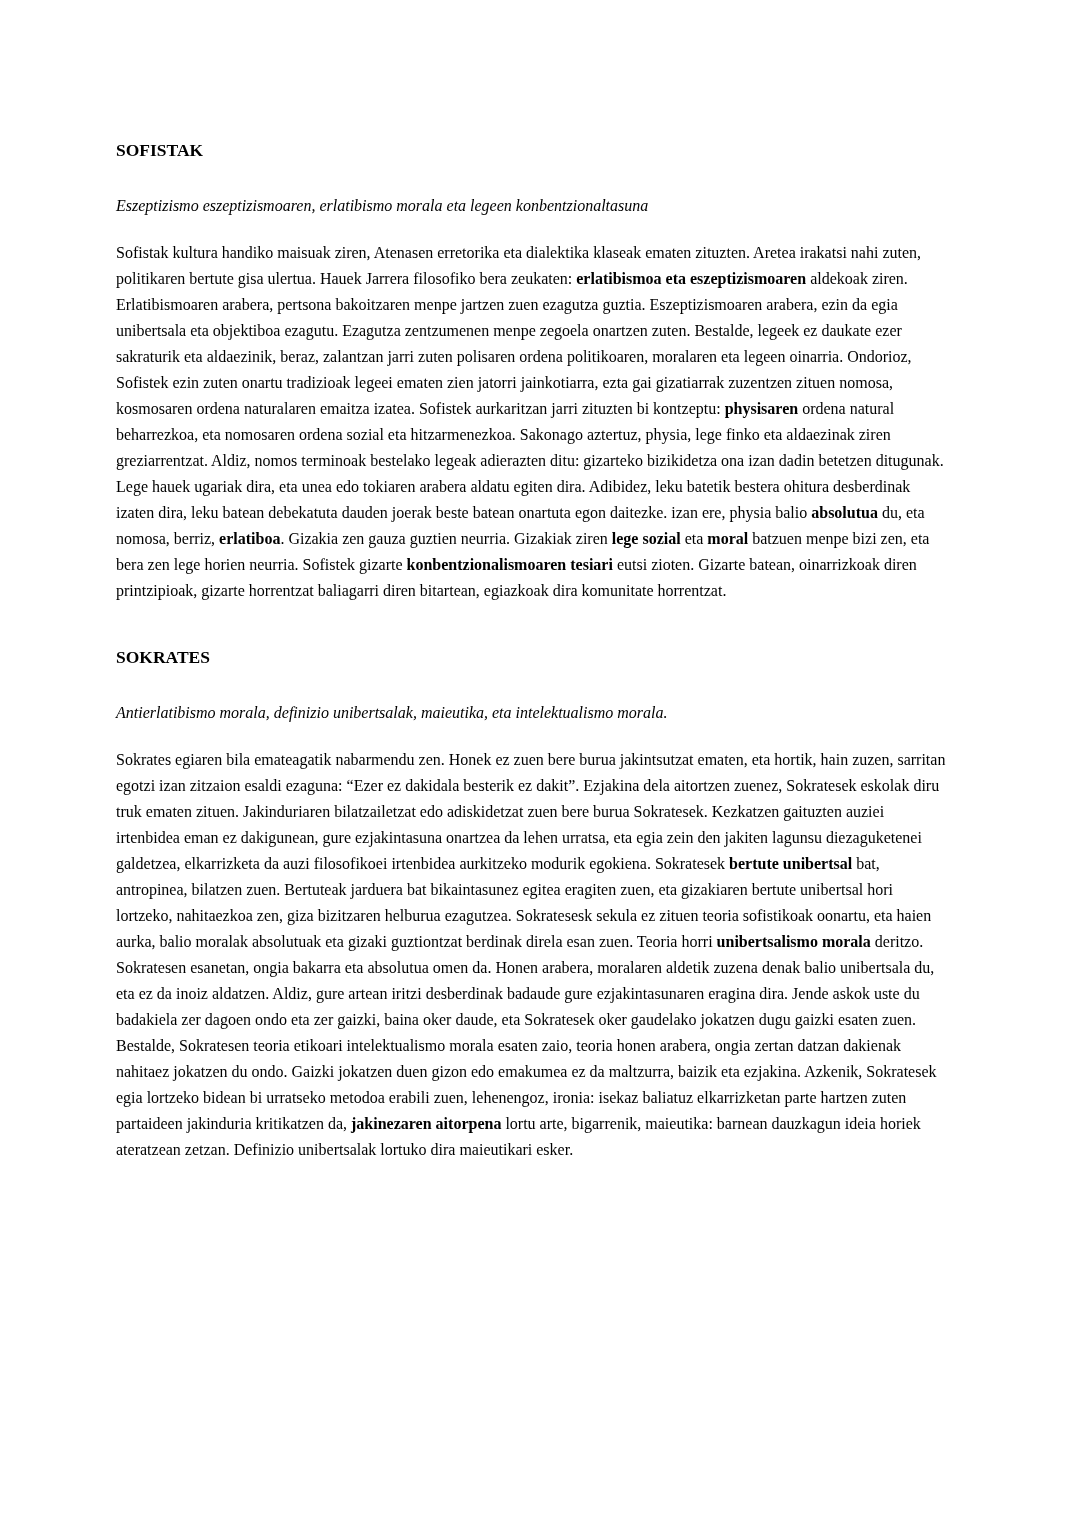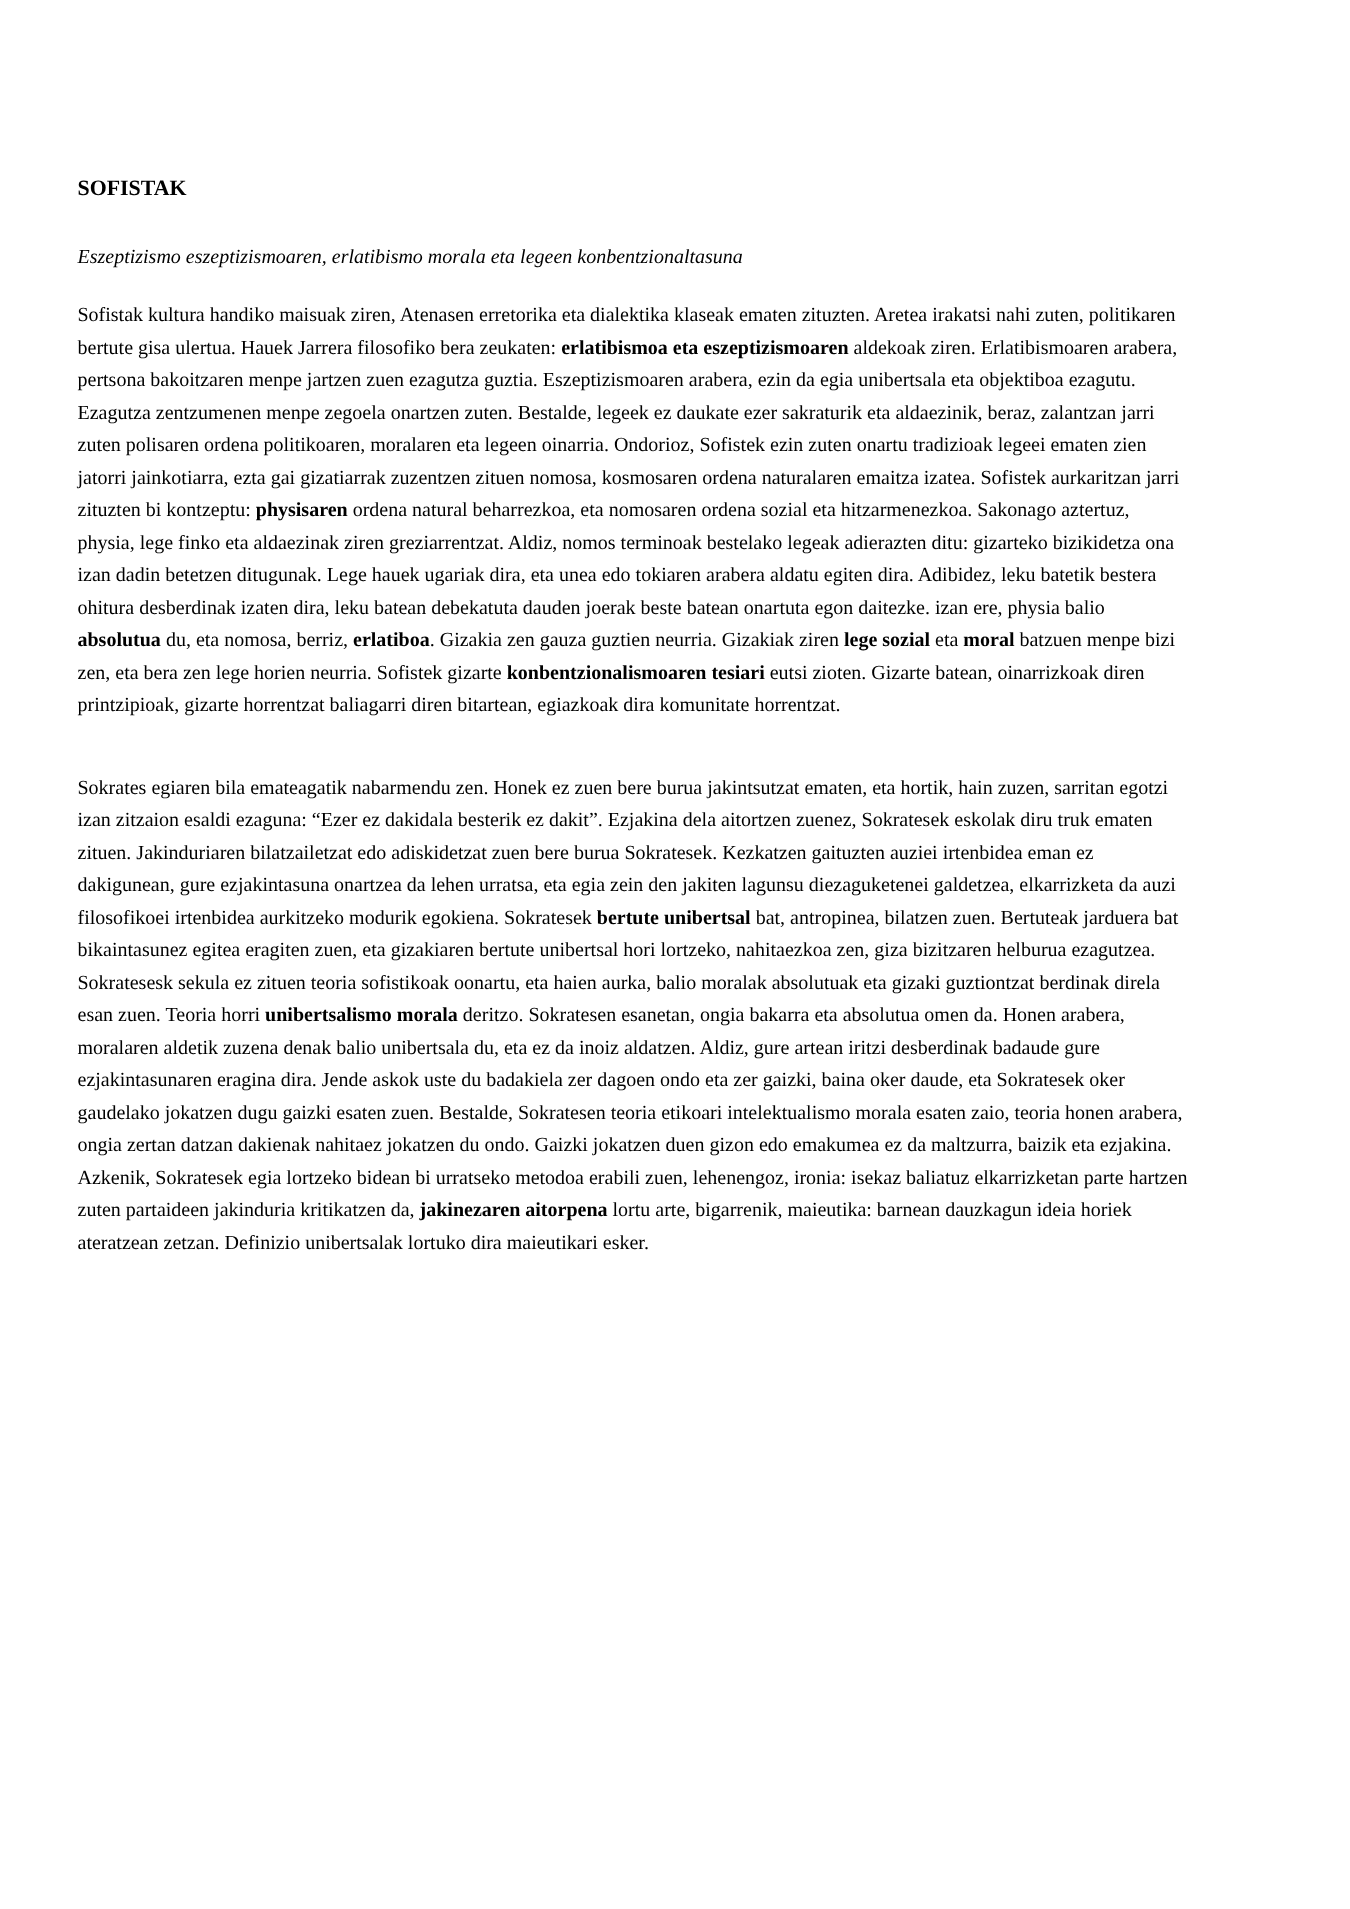--- a/index.html
+++ b/index.html
@@ -5,21 +5,21 @@
   html, body {
     margin: 0;
     padding: 0;
     background: #ffffff;
   }
   .page {
     width: 1080px;
     height: 1527px;
     box-sizing: border-box;
     background: #ffffff;
-    padding: 137px 129px 60px 62px;
+    padding: 137px 129px 60px 116px;
     font-family: "Liberation Serif", "DejaVu Serif", serif;
     font-size: 16px;
     line-height: 26px;
     color: #000000;
     overflow: hidden;
   }
   .section-heading {
     font-family: "Liberation Serif", "DejaVu Serif", serif;
     font-size: 17.5px;
     font-weight: bold;
@@ -46,16 +46,18 @@
 
 <div class="page">
 
   <section>
     <h1 class="section-heading">SOFISTAK</h1>
     <p class="section-subtitle">Eszeptizismo eszeptizismoaren, erlatibismo morala eta legeen konbentzionaltasuna</p>
     <p class="section-paragraph"><span>Sofistak kultura handiko maisuak ziren, Atenasen erretorika eta dialektika klaseak ematen zituzten. Aretea irakatsi nahi zuten, politikaren bertute gisa ulertua. Hauek Jarrera filosofiko bera zeukaten: </span><b>erlatibismoa eta eszeptizismoaren</b><span> aldekoak ziren. Erlatibismoaren arabera, pertsona bakoitzaren menpe jartzen zuen ezagutza guztia. Eszeptizismoaren arabera, ezin da egia unibertsala eta objektiboa ezagutu. Ezagutza zentzumenen menpe zegoela onartzen zuten. Bestalde, legeek ez daukate ezer sakraturik eta aldaezinik, beraz, zalantzan jarri zuten polisaren ordena politikoaren, moralaren eta legeen oinarria. Ondorioz, Sofistek ezin zuten onartu tradizioak legeei ematen zien jatorri jainkotiarra, ezta gai gizatiarrak zuzentzen zituen nomosa, kosmosaren ordena naturalaren emaitza izatea. Sofistek aurkaritzan jarri zituzten bi kontzeptu: </span><b>physisaren</b><span> ordena natural beharrezkoa, eta nomosaren ordena sozial eta hitzarmenezkoa. Sakonago aztertuz, physia, lege finko eta aldaezinak ziren greziarrentzat. Aldiz, nomos terminoak bestelako legeak adierazten ditu: gizarteko bizikidetza ona izan dadin betetzen ditugunak. Lege hauek ugariak dira, eta unea edo tokiaren arabera aldatu egiten dira. Adibidez, leku batetik bestera ohitura desberdinak izaten dira, leku batean debekatuta dauden joerak beste batean onartuta egon daitezke. izan ere, physia balio </span><b>absolutua</b><span> du, eta nomosa, berriz, </span><b>erlatiboa</b><span>. Gizakia zen gauza guztien neurria. Gizakiak ziren </span><b>lege sozial</b><span> eta </span><b>moral</b><span> batzuen menpe bizi zen, eta bera zen lege horien neurria. Sofistek gizarte </span><b>konbentzionalismoaren tesiari</b><span> eutsi zioten. Gizarte batean, oinarrizkoak diren printzipioak, gizarte horrentzat baliagarri diren bitartean, egiazkoak dira komunitate horrentzat.</span></p>
   </section>
 
   <section>
+    <h1 class="section-heading second">SOKRATES</h1>
+    <p class="section-subtitle">Antierlatibismo morala, definizio unibertsalak, maieutika, eta intelektualismo morala.</p>
     <p class="section-paragraph"><span>Sokrates egiaren bila emateagatik nabarmendu zen. Honek ez zuen bere burua jakintsutzat ematen, eta hortik, hain zuzen, sarritan egotzi izan zitzaion esaldi ezaguna: “Ezer ez dakidala besterik ez dakit”. Ezjakina dela aitortzen zuenez, Sokratesek eskolak diru truk ematen zituen. Jakinduriaren bilatzailetzat edo adiskidetzat zuen bere burua Sokratesek. Kezkatzen gaituzten auziei irtenbidea eman ez dakigunean, gure ezjakintasuna onartzea da lehen urratsa, eta egia zein den jakiten lagunsu diezaguketenei galdetzea, elkarrizketa da auzi filosofikoei irtenbidea aurkitzeko modurik egokiena. Sokratesek </span><b>bertute unibertsal</b><span> bat, antropinea, bilatzen zuen. Bertuteak jarduera bat bikaintasunez egitea eragiten zuen, eta gizakiaren bertute unibertsal hori lortzeko, nahitaezkoa zen, giza bizitzaren helburua ezagutzea. Sokratesesk sekula ez zituen teoria sofistikoak oonartu, eta haien aurka, balio moralak absolutuak eta gizaki guztiontzat berdinak direla esan zuen. Teoria horri </span><b>unibertsalismo morala</b><span> deritzo. Sokratesen esanetan, ongia bakarra eta absolutua omen da. Honen arabera, moralaren aldetik zuzena denak balio unibertsala du, eta ez da inoiz aldatzen. Aldiz, gure artean iritzi desberdinak badaude gure ezjakintasunaren eragina dira. Jende askok uste du badakiela zer dagoen ondo eta zer gaizki, baina oker daude, eta Sokratesek oker gaudelako jokatzen dugu gaizki esaten zuen. Bestalde, Sokratesen teoria etikoari intelektualismo morala esaten zaio, teoria honen arabera, ongia zertan datzan dakienak nahitaez jokatzen du ondo. Gaizki jokatzen duen gizon edo emakumea ez da maltzurra, baizik eta ezjakina. Azkenik, Sokratesek egia lortzeko bidean bi urratseko metodoa erabili zuen, lehenengoz, ironia: isekaz baliatuz elkarrizketan parte hartzen zuten partaideen jakinduria kritikatzen da, </span><b>jakinezaren aitorpena</b><span> lortu arte, bigarrenik, maieutika: barnean dauzkagun ideia horiek ateratzean zetzan. Definizio unibertsalak lortuko dira maieutikari esker.</span></p>
   </section>
 
 </div>
 
 </body></html>

